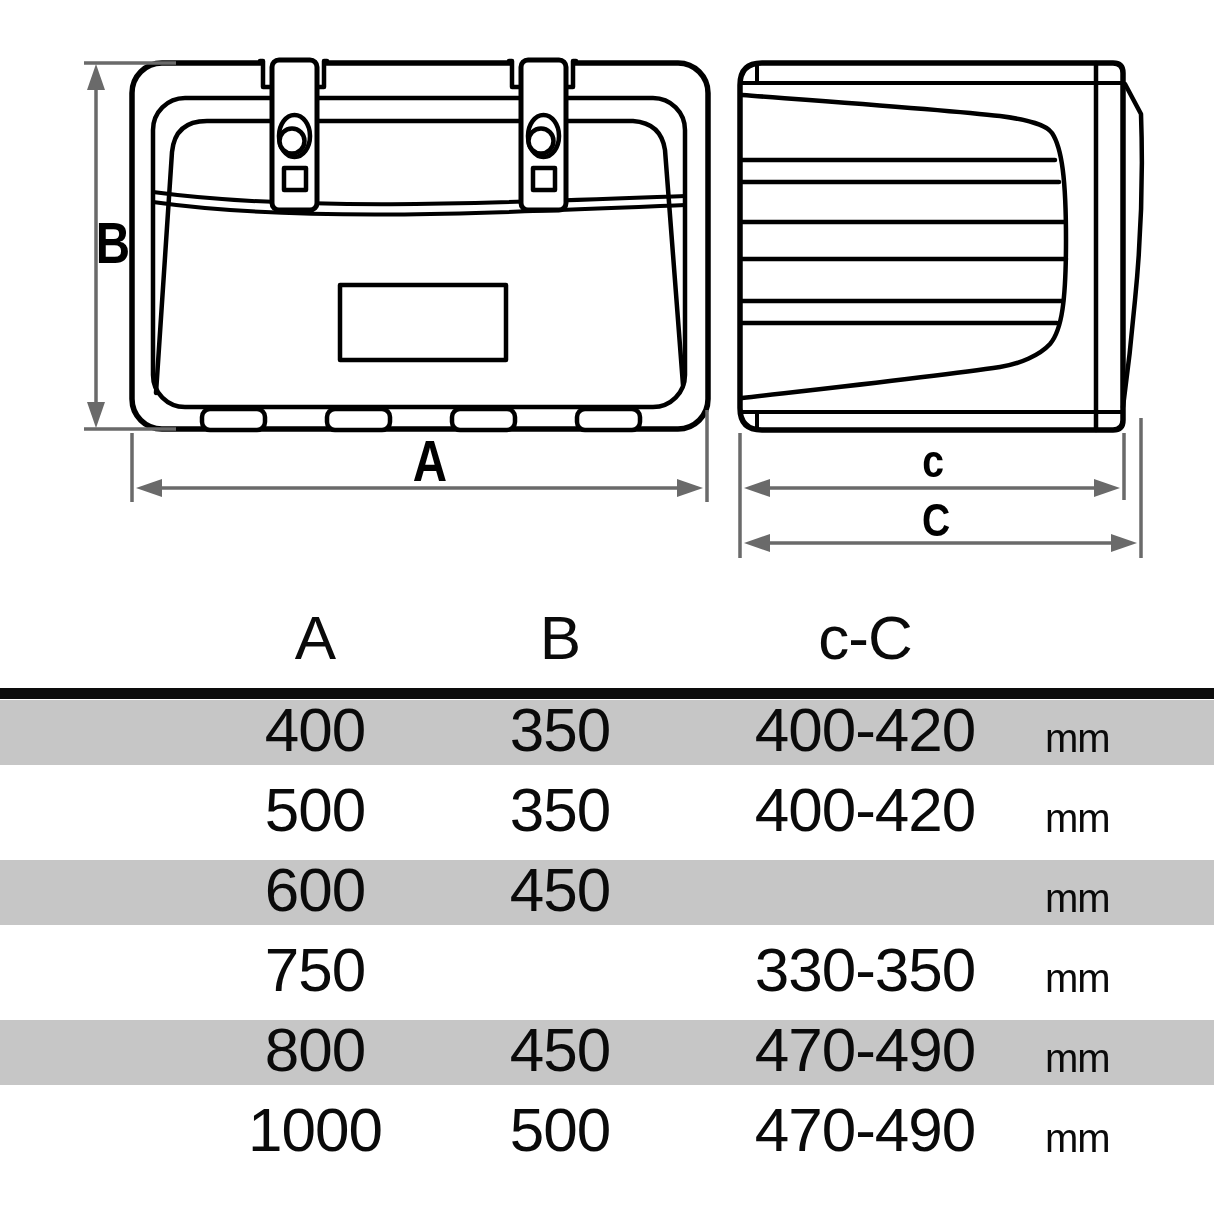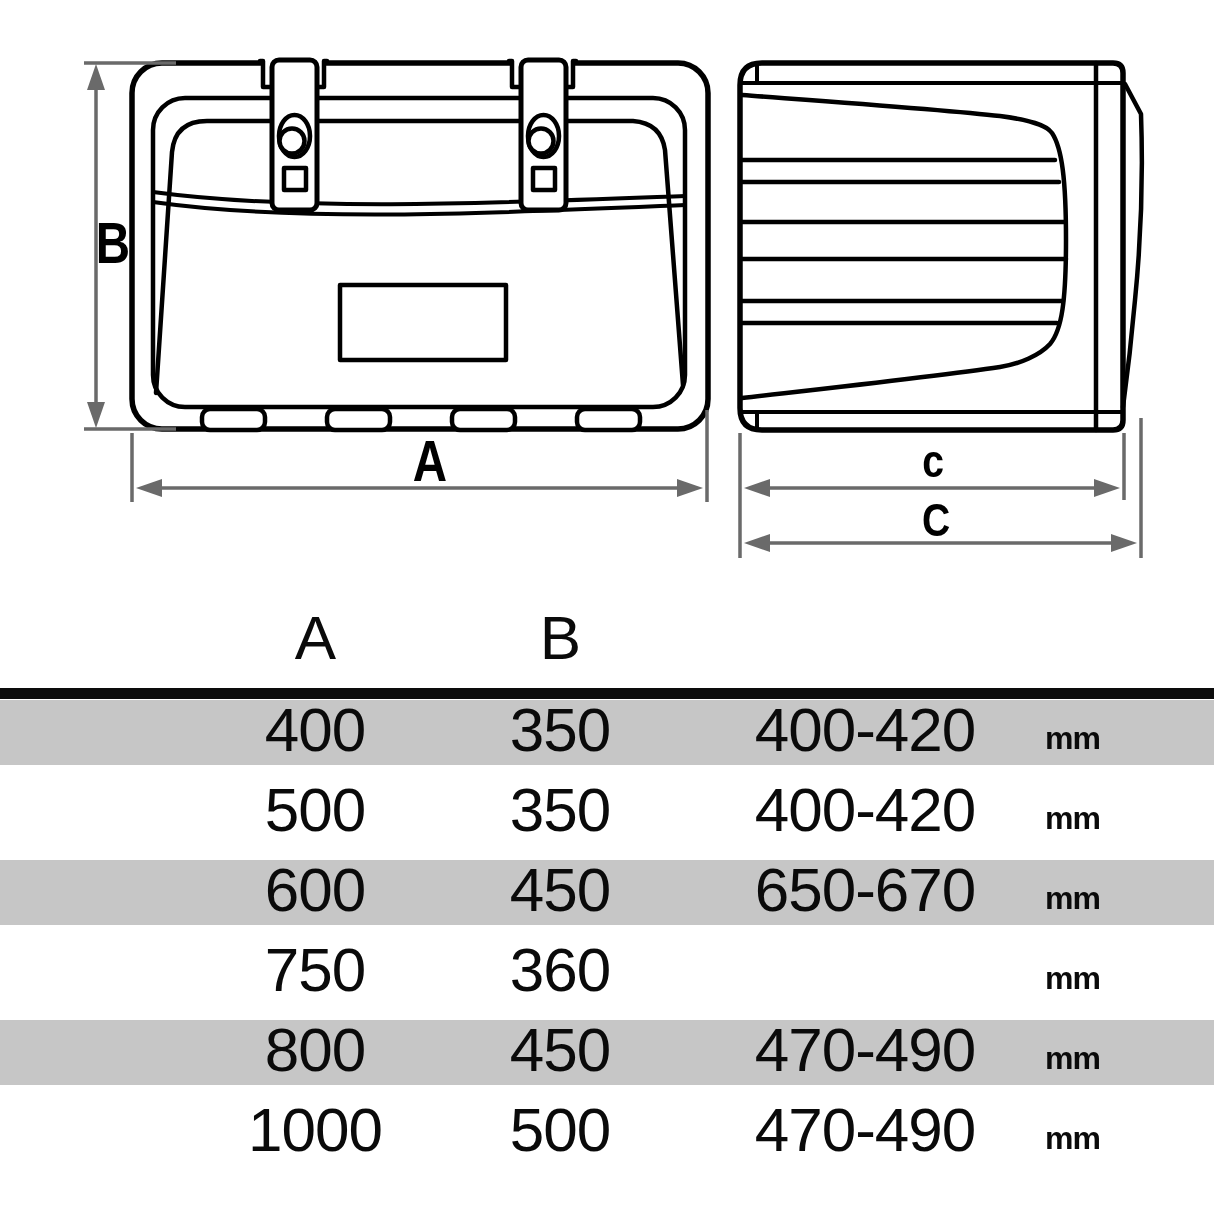--- a/index.html
+++ b/index.html
@@ -13,21 +13,21 @@
   .stripe{position:absolute;left:0;width:1214px;height:65px;background:#c6c6c6;}
   .stripe.s1{top:700px;} .stripe.s2{top:860px;} .stripe.s3{top:1020px;}
   .hdr-row{position:absolute;left:0;top:588px;width:1214px;height:100px;}
   .t-row{position:absolute;left:0;width:1214px;height:80px;}
   .cell{position:absolute;top:0;height:100%;line-height:80px;font-size:62px;
         letter-spacing:-1px;text-align:center;white-space:nowrap;}
   .hdr-row .cell{line-height:100px;font-size:62px;}
   .col-a{left:170px;width:290px;}
   .col-b{left:440px;width:240px;}
   .col-c{left:690px;width:350px;}
-  .col-mm{left:1045px;width:90px;text-align:left;font-size:32px;transform:translateY(8px);font-weight:bold;}
+  .col-mm{left:1045px;width:90px;text-align:left;font-size:40px;transform:translateY(8px);}
   .r1{top:690px;} .r2{top:770px;} .r3{top:850px;} .r4{top:930px;padding-left:36px;} .r5{top:1010px;padding-left:10px;} .r6{top:1090px;}
   
   .ink{stroke:#000;fill:none;stroke-linecap:round;stroke-linejoin:round;}
   .inkf{stroke:#000;fill:#fff;stroke-linejoin:round;}
   .dim{stroke:#6a6a6a;fill:none;stroke-width:3.5;}
   .dimhead{fill:#6a6a6a;stroke:none;}
   .dimlabel{font-family:"Liberation Sans", sans-serif;font-weight:bold;fill:#000;text-anchor:middle;}
 </style>
 </head>
 <body>
@@ -129,20 +129,21 @@
       <path class="dim" stroke-width="4" d="M768,543 L1113,543"></path>
       <polygon class="dimhead" points="744,543 770,534 770,552"></polygon>
       <polygon class="dimhead" points="1137,543 1111,534 1111,552"></polygon>
       <text class="dimlabel" font-size="46" transform="translate(936,536) scale(0.85,1)">C</text>
     </g>
   </svg>
 
   <div class="hdr-row">
     <span class="cell col-a">A</span>
     <span class="cell col-b">B</span>
+    <span class="cell col-c">c-C</span>
   </div>
 
   <div class="thick-rule"></div>
 
   <div class="stripe s1"></div>
   <div class="stripe s2"></div>
   <div class="stripe s3"></div>
 
   <div class="t-row r1">
     <span class="cell col-a">400</span>
@@ -152,26 +153,25 @@
   </div>
   <div class="t-row r2">
     <span class="cell col-a">500</span>
     <span class="cell col-b">350</span>
     <span class="cell col-c">400-420</span>
     <span class="cell col-mm">mm</span>
   </div>
   <div class="t-row r3">
     <span class="cell col-a">600</span>
     <span class="cell col-b">450</span>
-    <span class="cell col-c">650-670</span>
     <span class="cell col-mm">mm</span>
   </div>
   <div class="t-row r4">
     <span class="cell col-a">750</span>
-    <span class="cell col-b">360</span>
+    <span class="cell col-c">330-350</span>
     <span class="cell col-mm">mm</span>
   </div>
   <div class="t-row r5">
     <span class="cell col-a">800</span>
     <span class="cell col-b">450</span>
     <span class="cell col-c">470-490</span>
     <span class="cell col-mm">mm</span>
   </div>
   <div class="t-row r6">
     <span class="cell col-a">1000</span>

